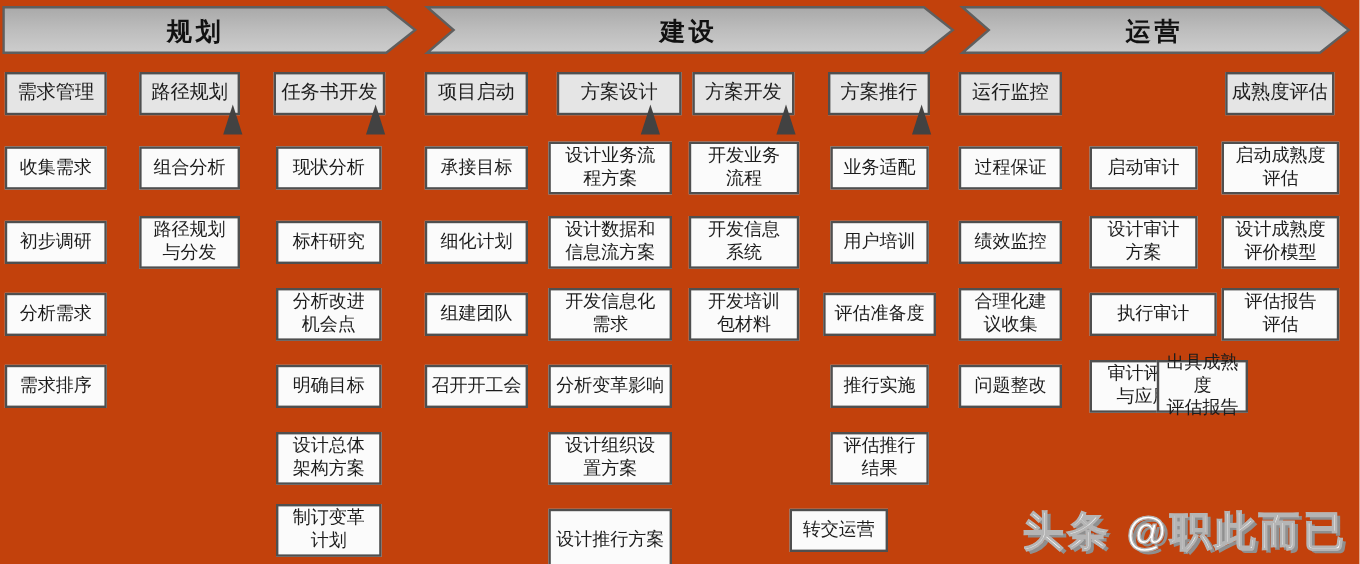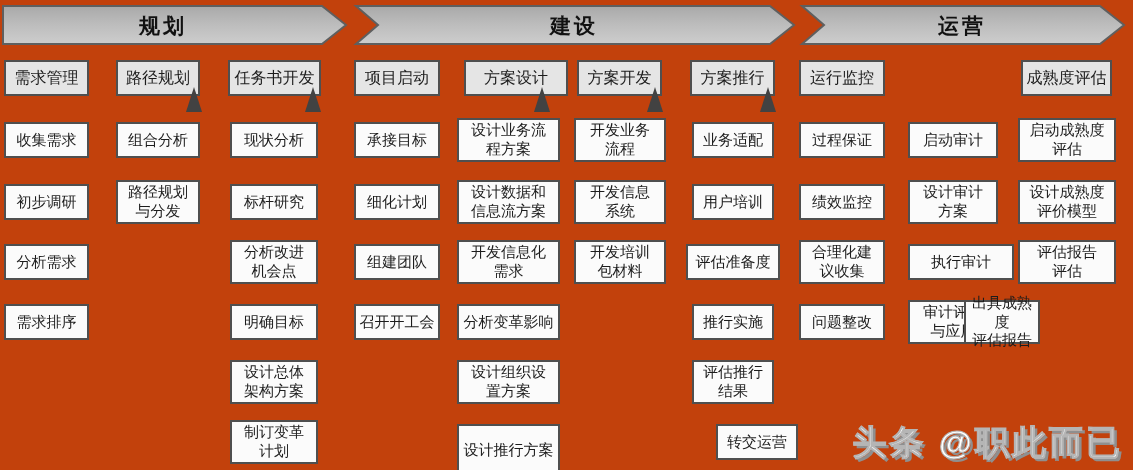--- a/index.html
+++ b/index.html
@@ -109,21 +109,21 @@
 系统</div>
   <div class="box" style="left:574px;top:240px;width:92px;height:44px">开发培训
 包材料</div>
 
   <div class="box" style="left:692px;top:122px;width:82px;height:36px">业务适配</div>
   <div class="box" style="left:692px;top:184px;width:82px;height:36px">用户培训</div>
   <div class="box" style="left:686px;top:244px;width:94px;height:36px">评估准备度</div>
   <div class="box" style="left:692px;top:360px;width:82px;height:44px">评估推行
 结果</div>
   <div class="box" style="left:692px;top:304px;width:82px;height:36px">推行实施</div>
-  <div class="box" style="left:716px;top:424px;width:82px;height:36px">转交运营</div>
+  <div class="box" style="left:658px;top:424px;width:82px;height:36px">转交运营</div>
 
   <div class="box" style="left:799px;top:122px;width:86px;height:36px">过程保证</div>
   <div class="box" style="left:799px;top:184px;width:86px;height:36px">绩效监控</div>
   <div class="box" style="left:799px;top:240px;width:86px;height:44px">合理化建
 议收集</div>
   <div class="box" style="left:799px;top:304px;width:86px;height:36px">问题整改</div>
 
   <div class="box" style="left:908px;top:122px;width:90px;height:36px">启动审计</div>
   <div class="box" style="left:908px;top:180px;width:90px;height:44px">设计审计
 方案</div>

